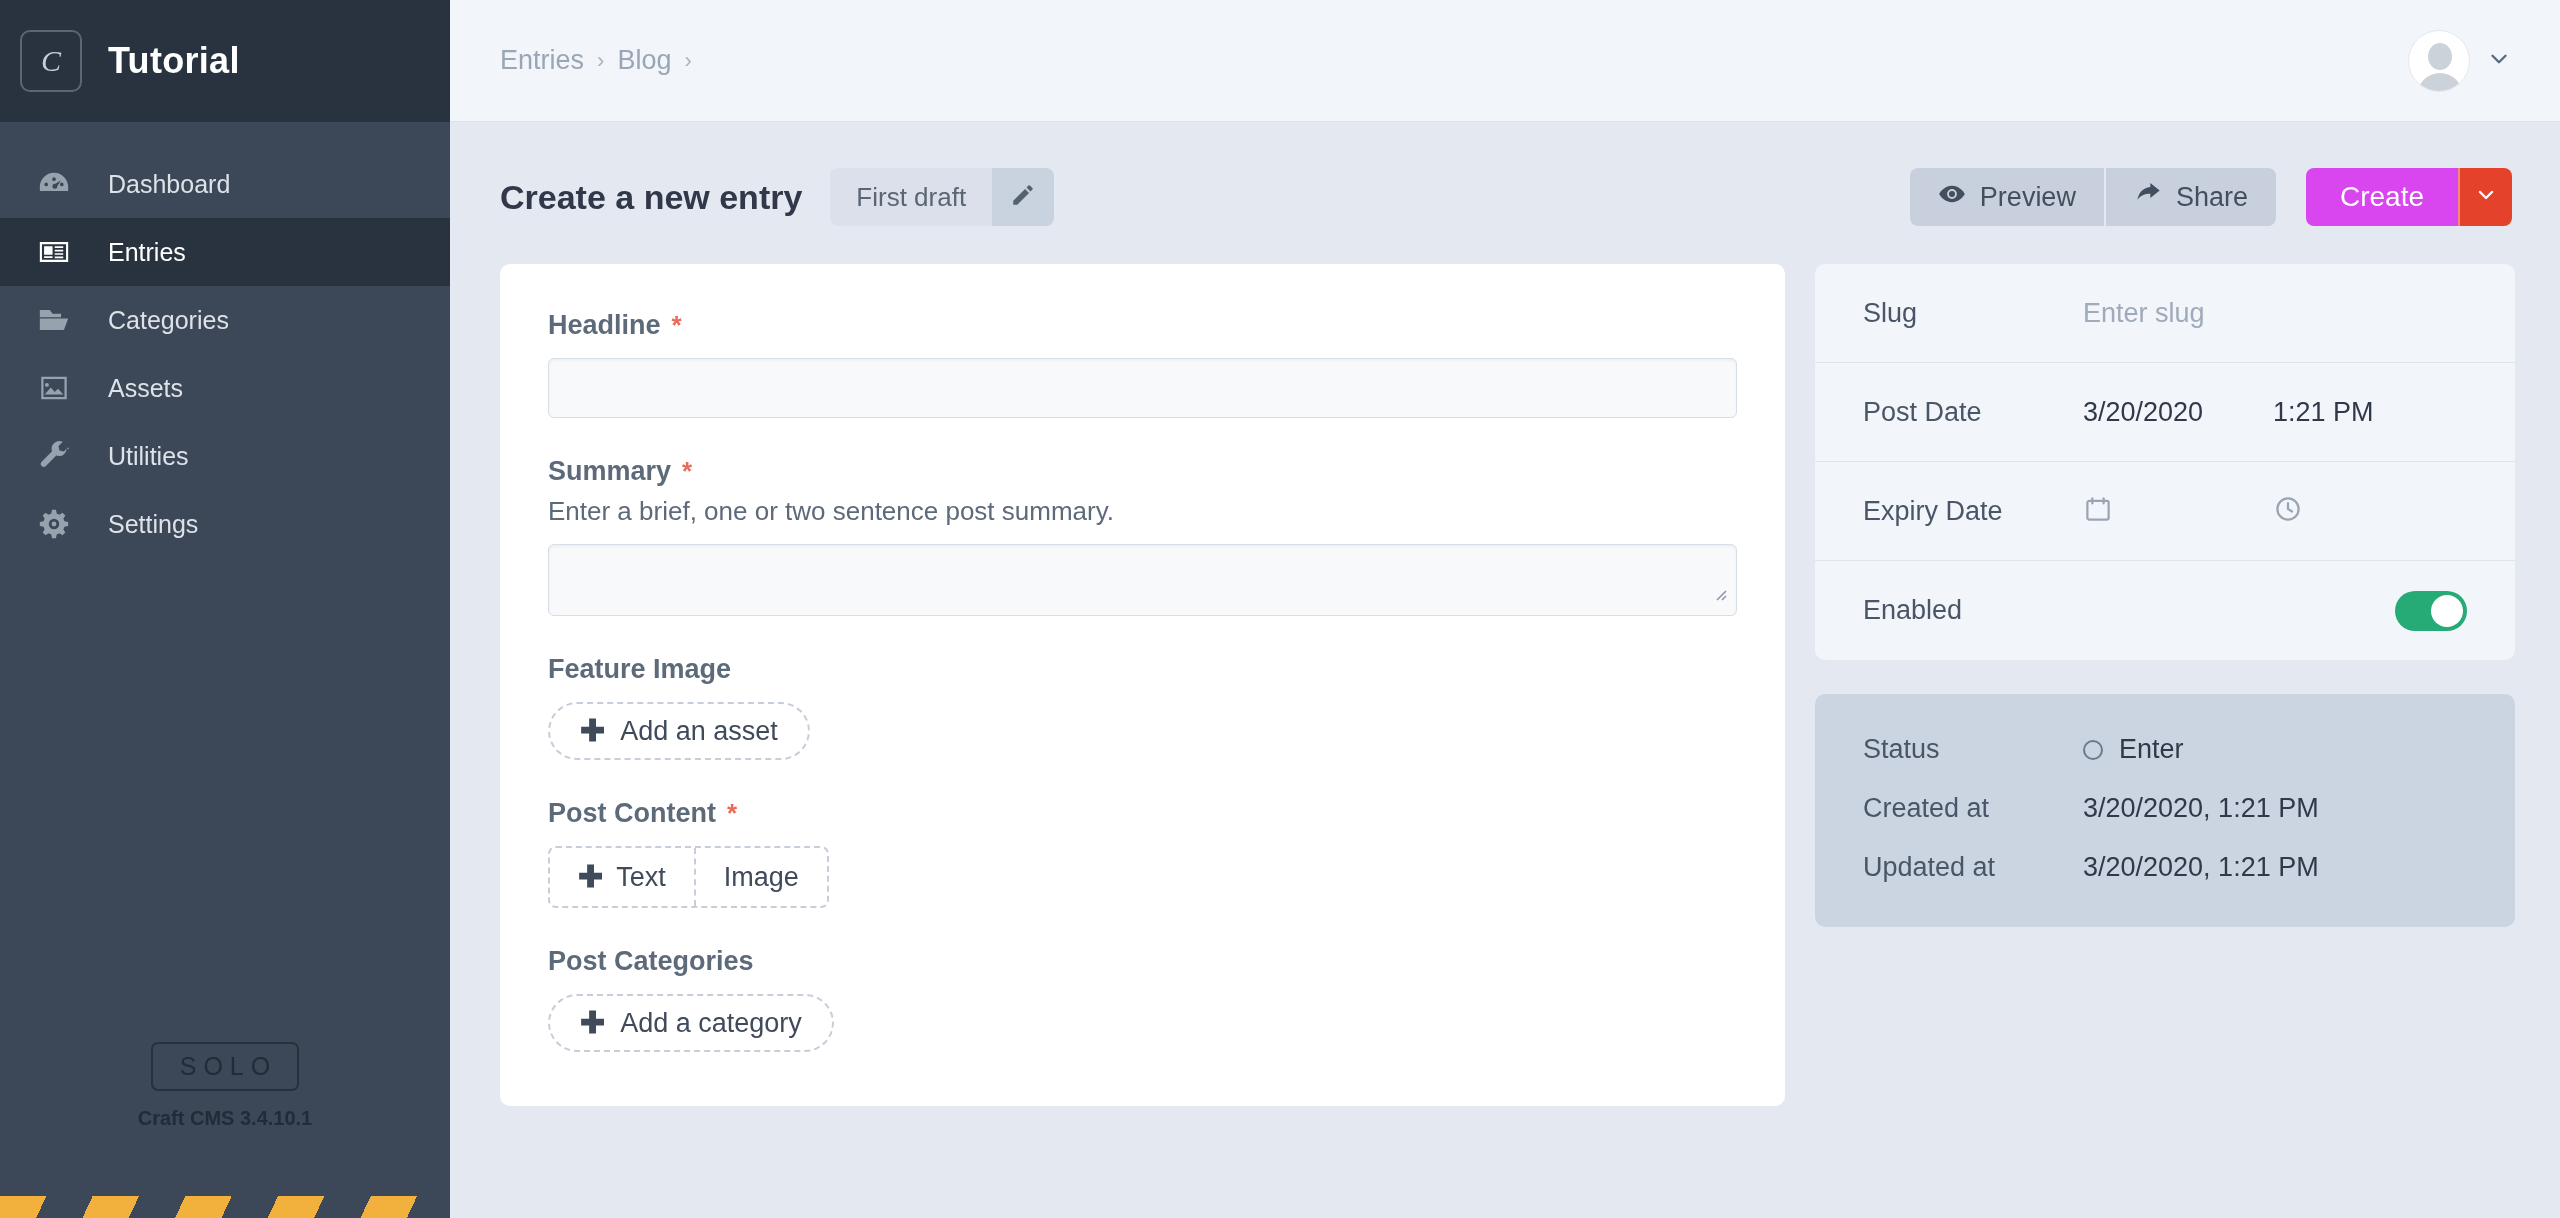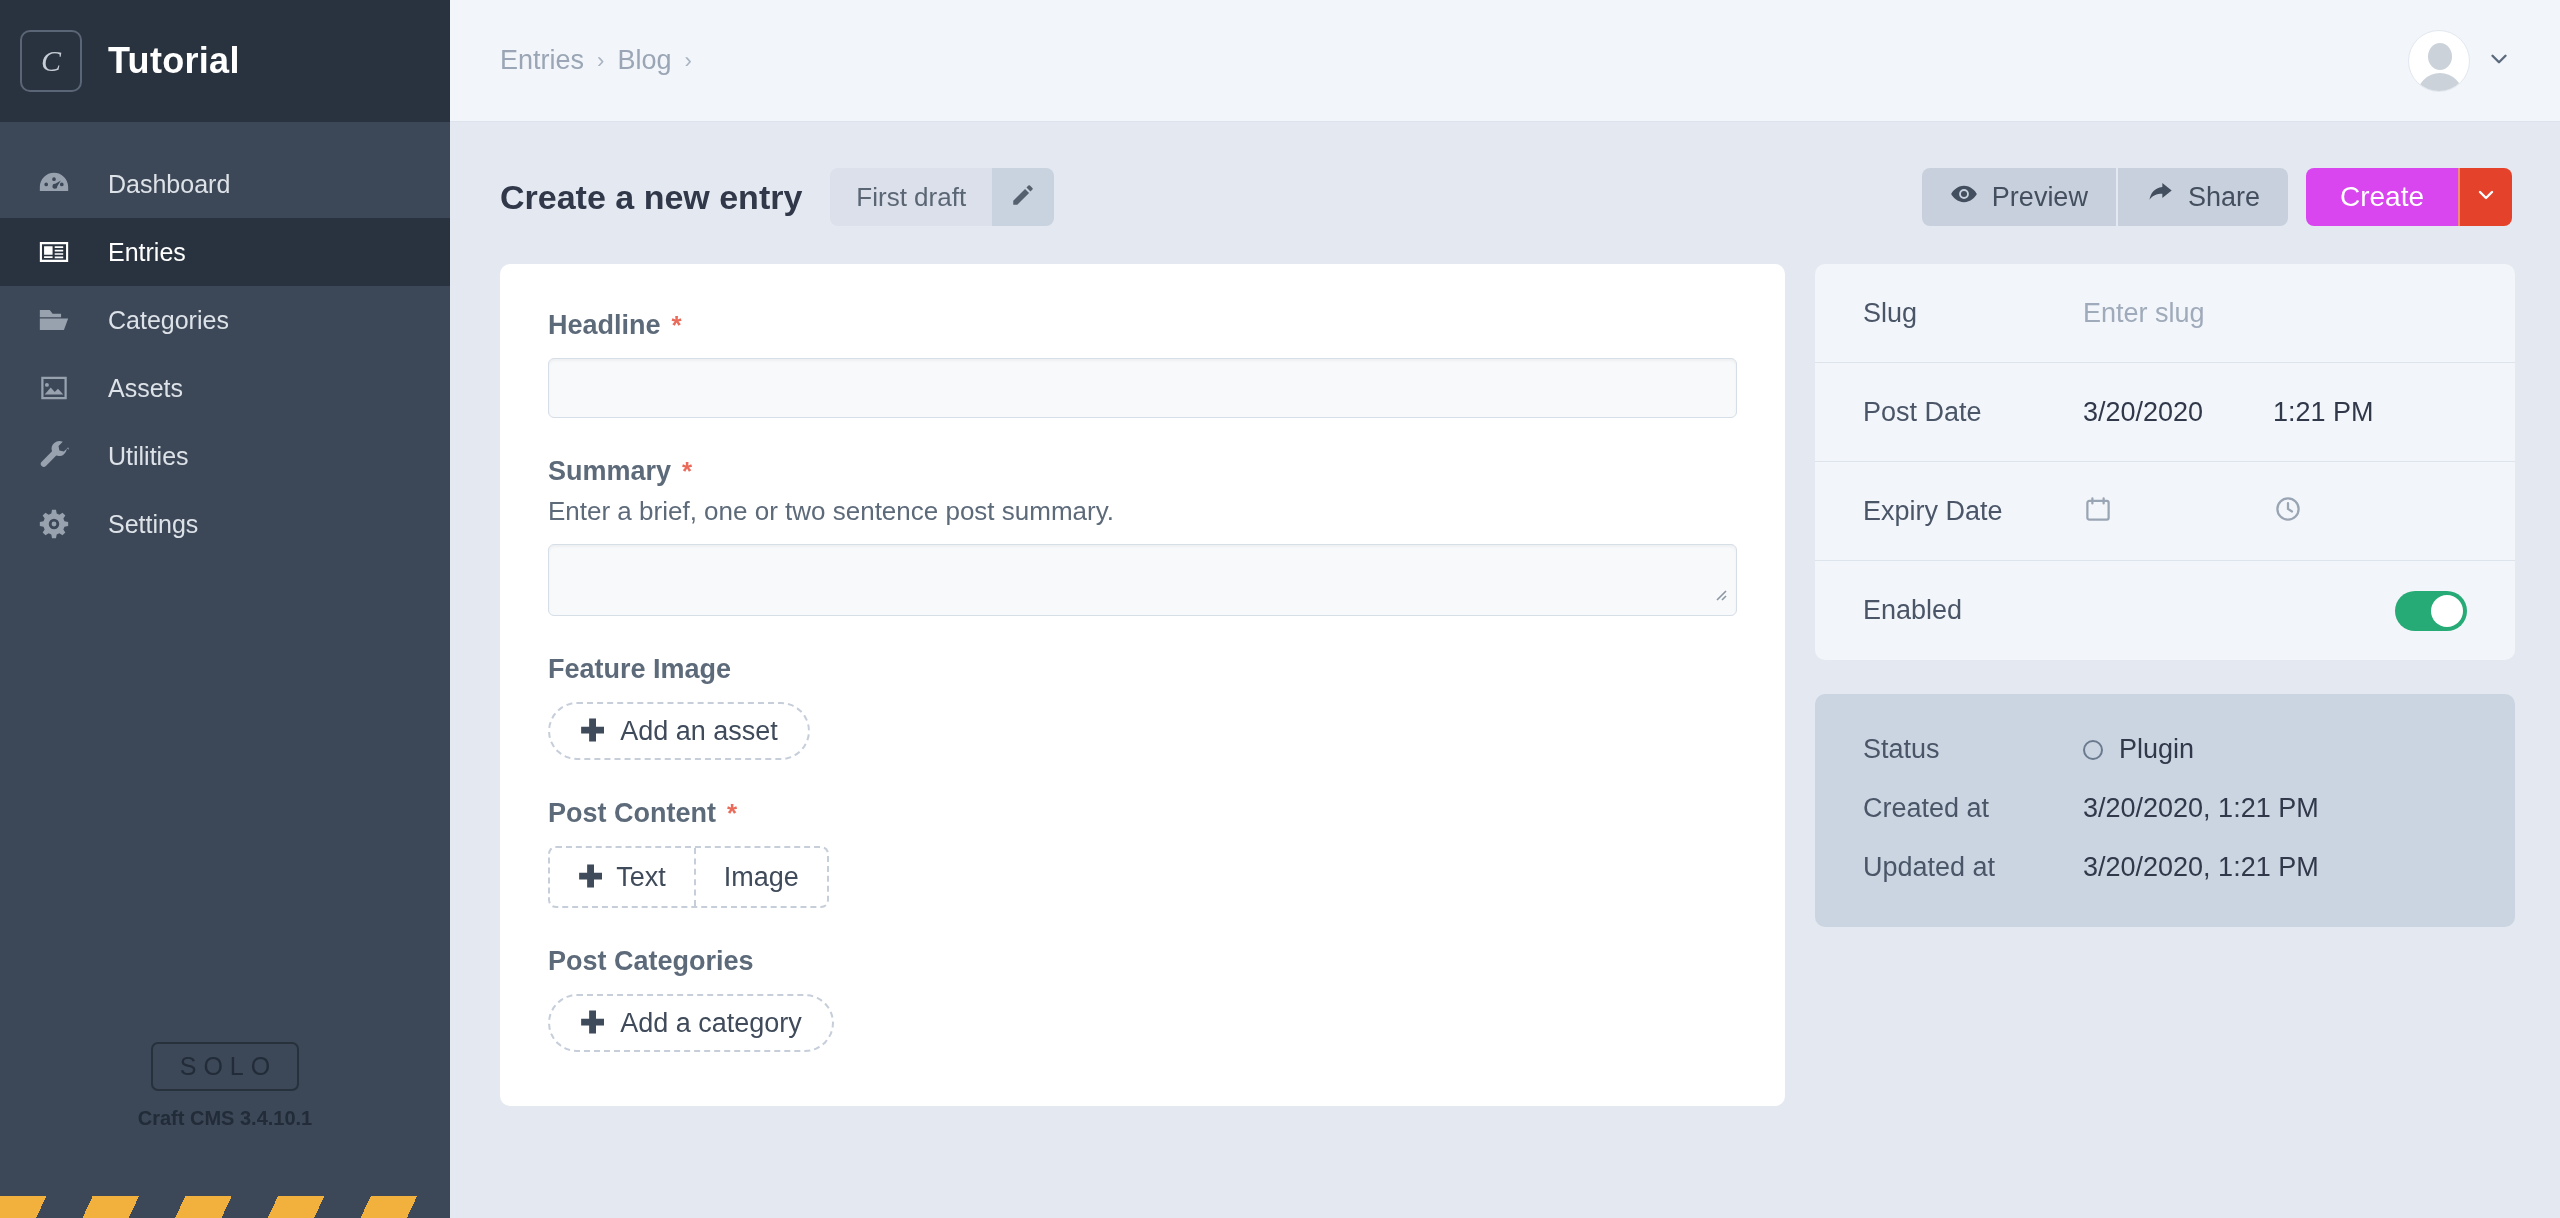--- a/index.html
+++ b/index.html
@@ -91,21 +91,21 @@
   .draft-label {
     background: #DBE0EA; color: #5B6675; font-size: 26px;
     display: flex; align-items: center; padding: 0 26px;
   }
   .draft-edit {
     background: #C9D2DF; width: 62px; display: flex; align-items: center; justify-content: center;
     cursor: pointer;
   }
   .draft-edit svg { fill: #55616F; }
 
-  .page-head-right { display: flex; align-items: center; gap: 0; }
+  .page-head-right { display: flex; align-items: center; gap: 12px; }
   .btn-group { display: flex; border-radius: 8px; overflow: hidden; margin-right: 18px; }
   .btn-gray {
     background: #C7D0DC; color: #434F5E; font-size: 27px;
     display: flex; align-items: center; gap: 14px;
     padding: 0 28px; height: 58px; cursor: pointer; border: none;
     font-family: "Liberation Sans", sans-serif;
   }
   .btn-gray + .btn-gray { border-left: 2px solid #E4E9F1; }
   .btn-gray svg { fill: #434F5E; }
   .btn-primary-wrap { display: flex; border-radius: 8px; overflow: hidden; }
@@ -439,21 +439,21 @@
               </div>
             </div>
 
           </div>
 
           <div class="status-card">
             <div class="status-row">
               <div class="status-key">Status</div>
               <div class="status-val">
                 <span class="dot-ring"></span>
-                <span>Plugin</span>
+                <span>Enter</span>
               </div>
             </div>
             <div class="status-row">
               <div class="status-key">Created at</div>
               <div class="status-val">3/20/2020, 1:21 PM</div>
             </div>
             <div class="status-row">
               <div class="status-key">Updated at</div>
               <div class="status-val">3/20/2020, 1:21 PM</div>
             </div>

